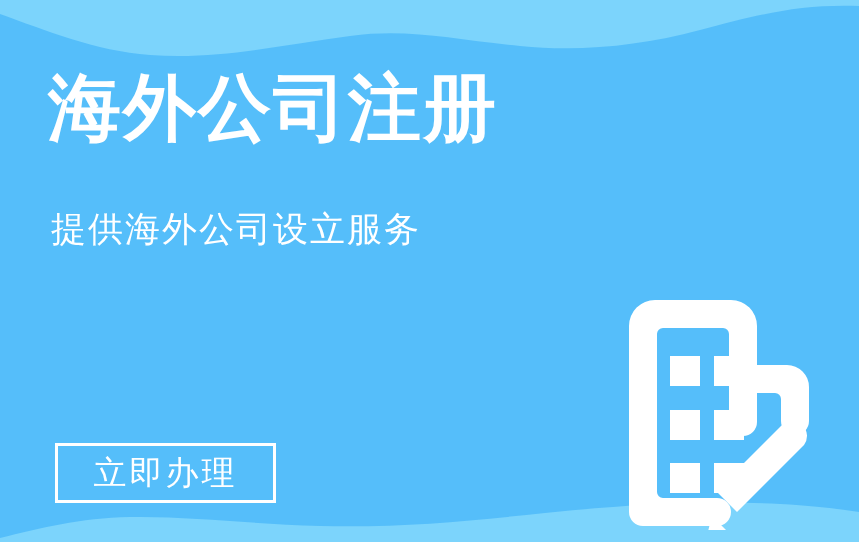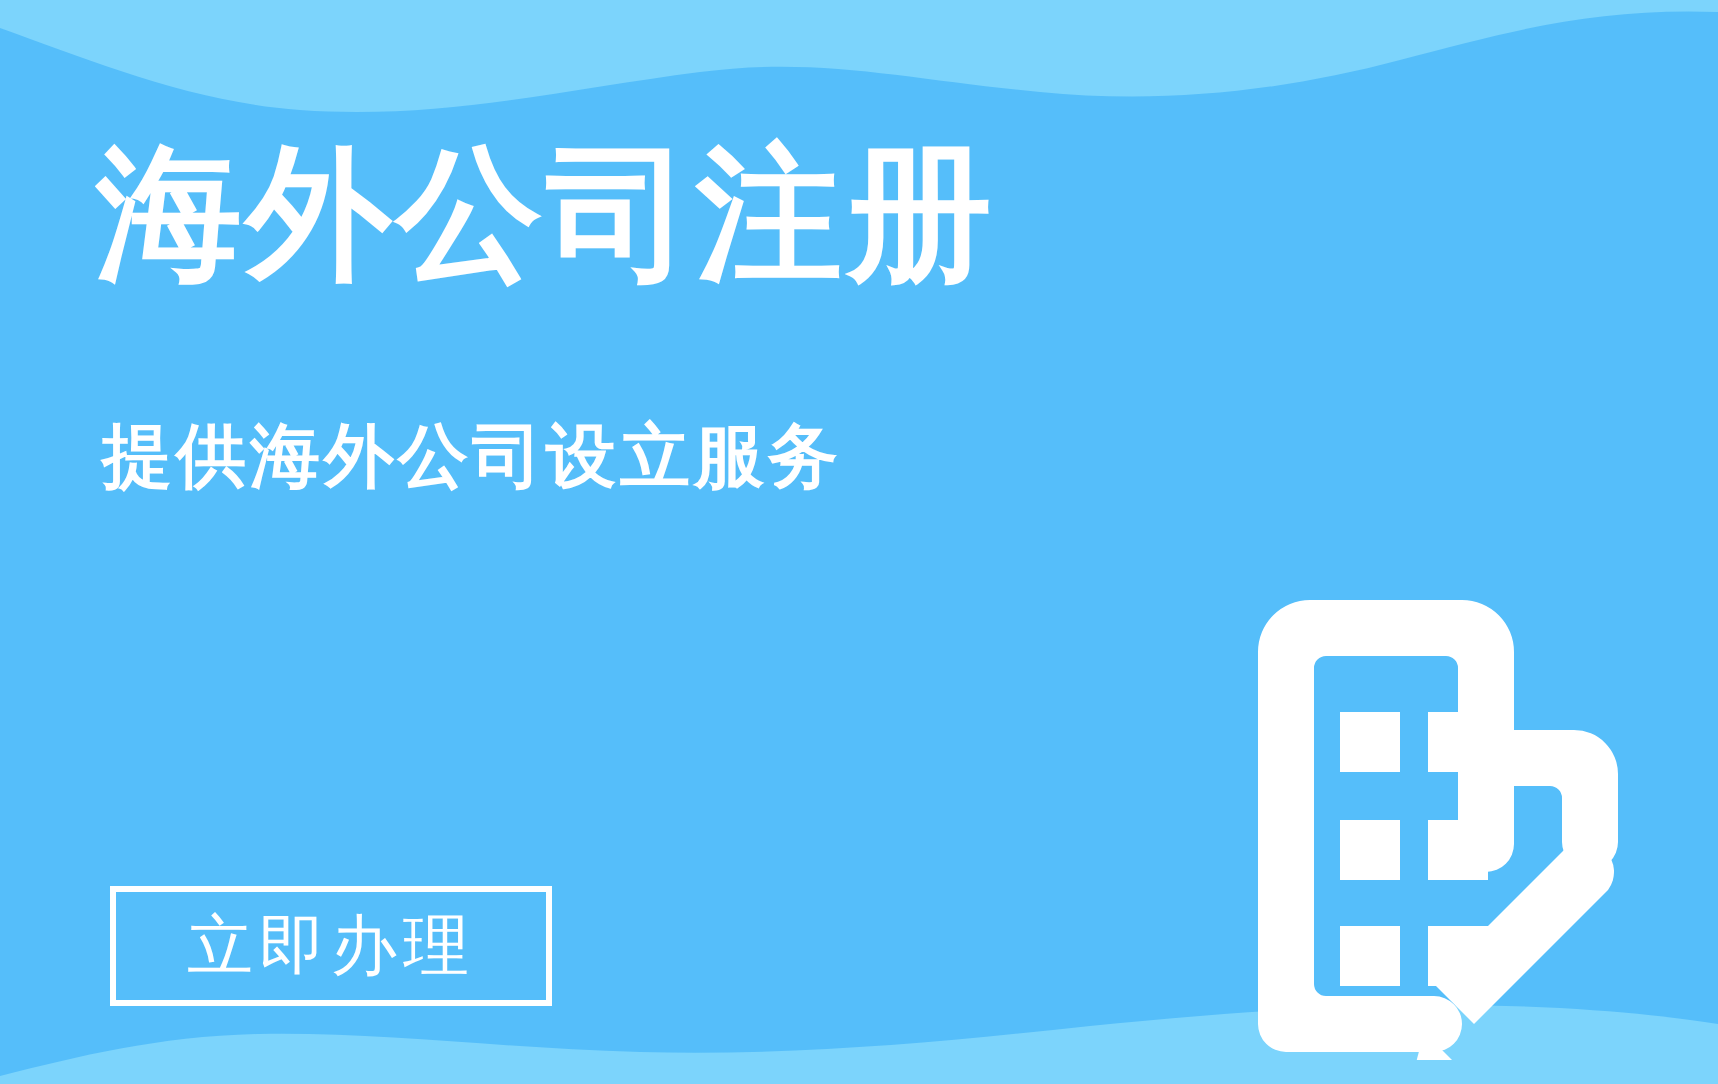--- a/index.html
+++ b/index.html
@@ -46,21 +46,21 @@
     letter-spacing: 2px;
     line-height: 1.05;
     white-space: nowrap;
   }
 
   .subtitle {
     position: absolute;
     left: 51px;
     top: 208px;
     font-size: 35px;
-    font-weight: bold;
+    font-weight: normal;
     color: #ffffff;
     letter-spacing: 2px;
     line-height: 1.2;
     white-space: nowrap;
   }
 
   .cta-button {
     position: absolute;
     left: 55px;
     top: 443px;

